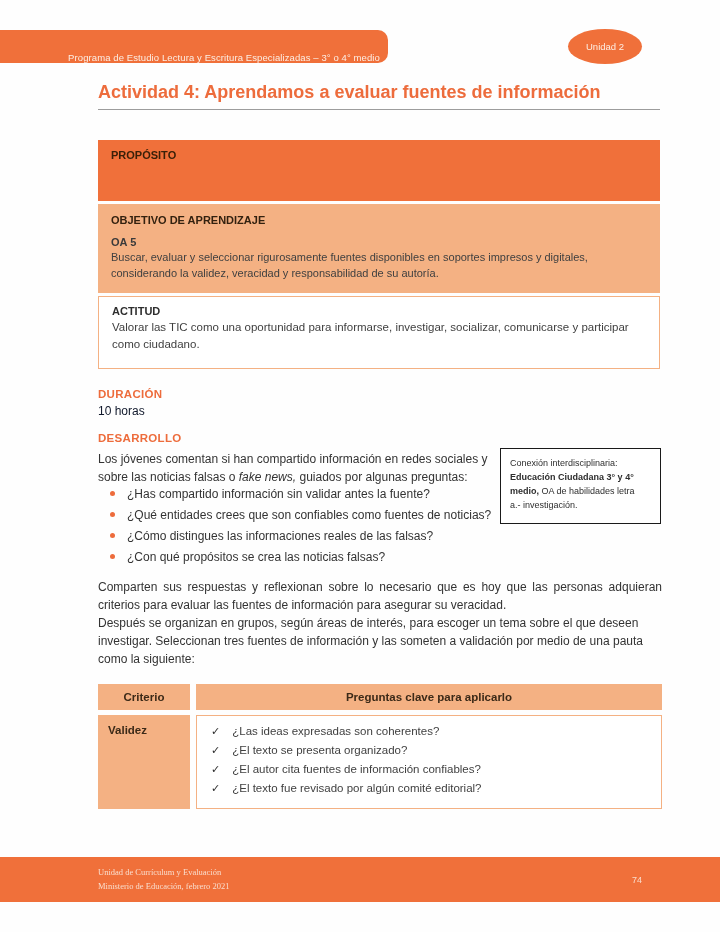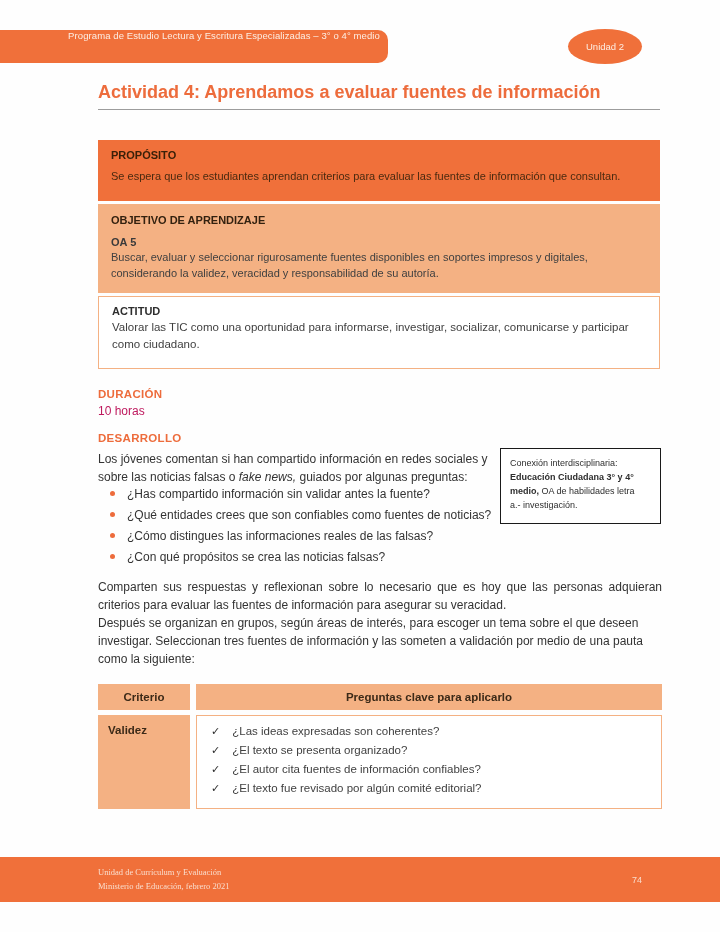--- a/index.html
+++ b/index.html
@@ -12,21 +12,21 @@
     background: #fefefe;
     overflow: hidden;
   }
   
   .band-top {
     position: absolute;
     top: 30px; left: 0;
     width: 388px; height: 33px;
     background: #F0703A;
     border-radius: 0 10px 10px 0;
-    display: flex; align-items: flex-start; justify-content: center;
+    display: flex; align-items: flex-end; justify-content: center;
     padding-left: 60px;
   }
   .band-top span {
     color: #fdeee4; font-size: 9.5px; letter-spacing: .1px;
   }
   .unit-pill {
     position: absolute;
     top: 29px; left: 568px;
     width: 74px; height: 35px;
     background: #F0703A;
@@ -66,21 +66,21 @@
     background: #ffffff;
     border: 1px solid #F4B183;
     padding: 8px 13px;
   }
   .box-actitud .box-heading { color: #2e2e2e; font-weight: bold; font-size: 11px; margin-bottom: 2px; }
   .box-actitud .box-body { color: #3f3f3f; font-size: 11.5px; line-height: 1.45; }
 
   
   .sec-heading { color: #ED6C3C; font-weight: bold; font-size: 11.5px; letter-spacing: .3px; }
   .duracion-heading { position: absolute; top: 388px; left: 98px; }
-  .duracion-value { position: absolute; top: 404px; left: 98px; color: #be185d; font-size: 12px; }
+  .duracion-value { position: absolute; top: 404px; left: 98px; color: #0f172a; font-size: 12px; }
   .desarrollo-heading { position: absolute; top: 432px; left: 98px; }
 
   
   .para { color: #333333; font-size: 12px; line-height: 1.5; }
   .para-intro { position: absolute; top: 450px; left: 98px; width: 402px; }
   .bullet-list { position: absolute; top: 487px; left: 110px; width: 400px; list-style: none; }
   .bullet-list li { display: flex; align-items: baseline; margin-bottom: 7px; color: #333333; font-size: 12px; }
   .dot {
     width: 5px; height: 5px; border-radius: 50%;
     background: #ED6C3C; flex: 0 0 5px;
@@ -140,21 +140,20 @@
     <span>Programa de Estudio Lectura y Escritura Especializadas – 3° o 4° medio</span>
   </div>
   <div class="unit-pill">
     <span>Unidad 2</span>
   </div>
 
   <h1 class="activity-title">Actividad 4: Aprendamos a evaluar fuentes de información</h1>
 
   <div class="box box-proposito">
     <div class="box-heading">PROPÓSITO</div>
-    <div class="box-body">Se espera que los estudiantes aprendan criterios para evaluar las fuentes de información que consultan.</div>
   </div>
 
   <div class="box box-objetivo">
     <div class="box-heading">OBJETIVO DE APRENDIZAJE</div>
     <div class="oa-label">OA 5</div>
     <div class="box-body">Buscar, evaluar y seleccionar rigurosamente fuentes disponibles en soportes impresos y digitales, considerando la validez, veracidad y responsabilidad de su autoría.</div>
   </div>
 
   <div class="box box-actitud">
     <div class="box-heading">ACTITUD</div>

